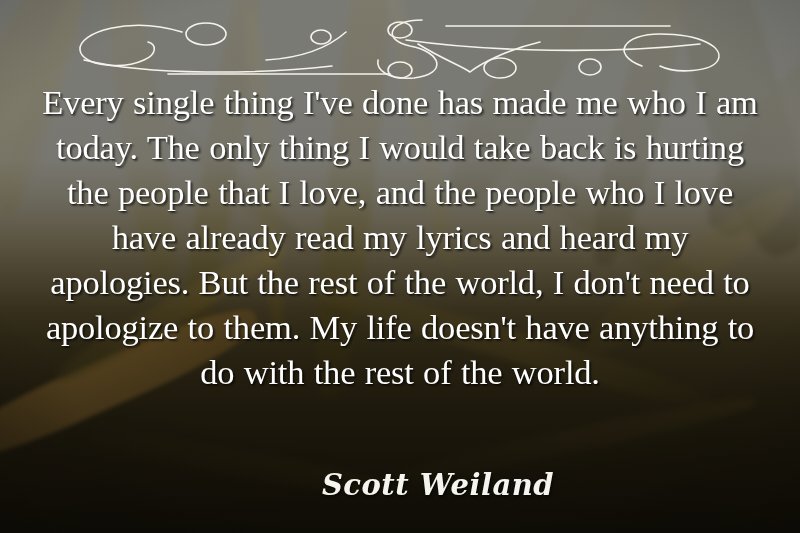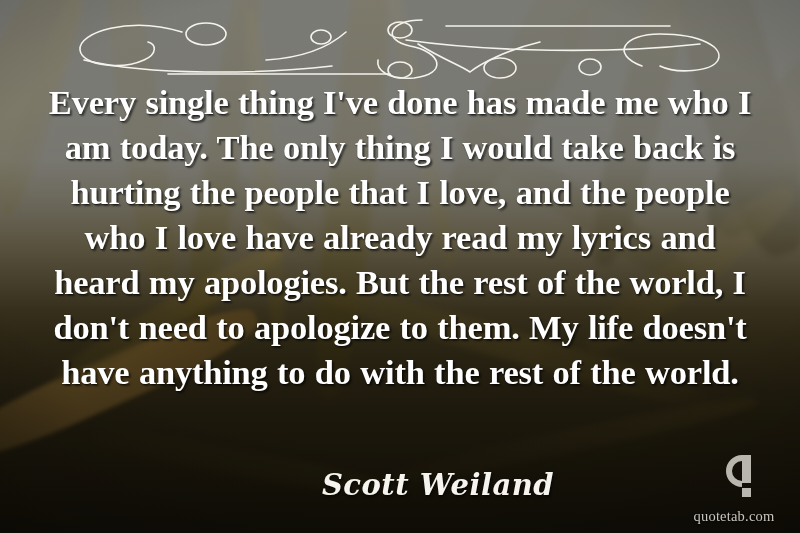--- a/index.html
+++ b/index.html
@@ -94,21 +94,21 @@
   .ornament svg { display: block; width: 100%; height: 100%; }
 
   .quote-text {
     position: absolute;
     top: 80px;
     left: 42px;
     width: 716px;
     text-align: center;
     color: #ffffff;
     font-family: "Liberation Serif", serif;
-    font-weight: 700;
+    font-weight: 400;
     font-size: 34.5px;
     line-height: 45px;
     letter-spacing: -0.2px;
     word-spacing: 1px;
     text-shadow: 2px 2px 2px rgba(0,0,0,.55), 0 1px 1px rgba(0,0,0,.4);
   }
 
   .author {
     position: absolute;
     top: 468px;
@@ -200,23 +200,15 @@
         <ellipse cx="520" cy="57" rx="11" ry="8"></ellipse>
 
         <path d="M572 56 C 540 44, 554 24, 590 24 C 632 24, 654 38, 648 50 C 642 62, 606 64, 590 56"></path>
       </svg>
     </div>
 
     <div class="quote-text">Every single thing I've done has made me who I am today. The only thing I would take back is hurting the people that I love, and the people who I love have already read my lyrics and heard my apologies. But the rest of the world, I don't need to apologize to them. My life doesn't have anything to do with the rest of the world.</div>
 
     <div class="author">Scott Weiland</div>
 
-    <div class="brand">
-      <svg class="brand-mark" viewBox="0 0 56 56">
-        <path d="M36 4 A 16 16 0 1 0 36 36 L 36 30 A 10 10 0 1 1 36 10 Z" fill="#b9b6ae"></path>
-        <rect x="36" y="4" width="9" height="28" fill="#b9b6ae"></rect>
-        <rect x="36" y="37" width="9" height="9" fill="#b9b6ae"></rect>
-      </svg>
-      <span class="brand-name">quotetab.com</span>
-    </div>
 
   </div>
 </div>
 
 </body></html>

